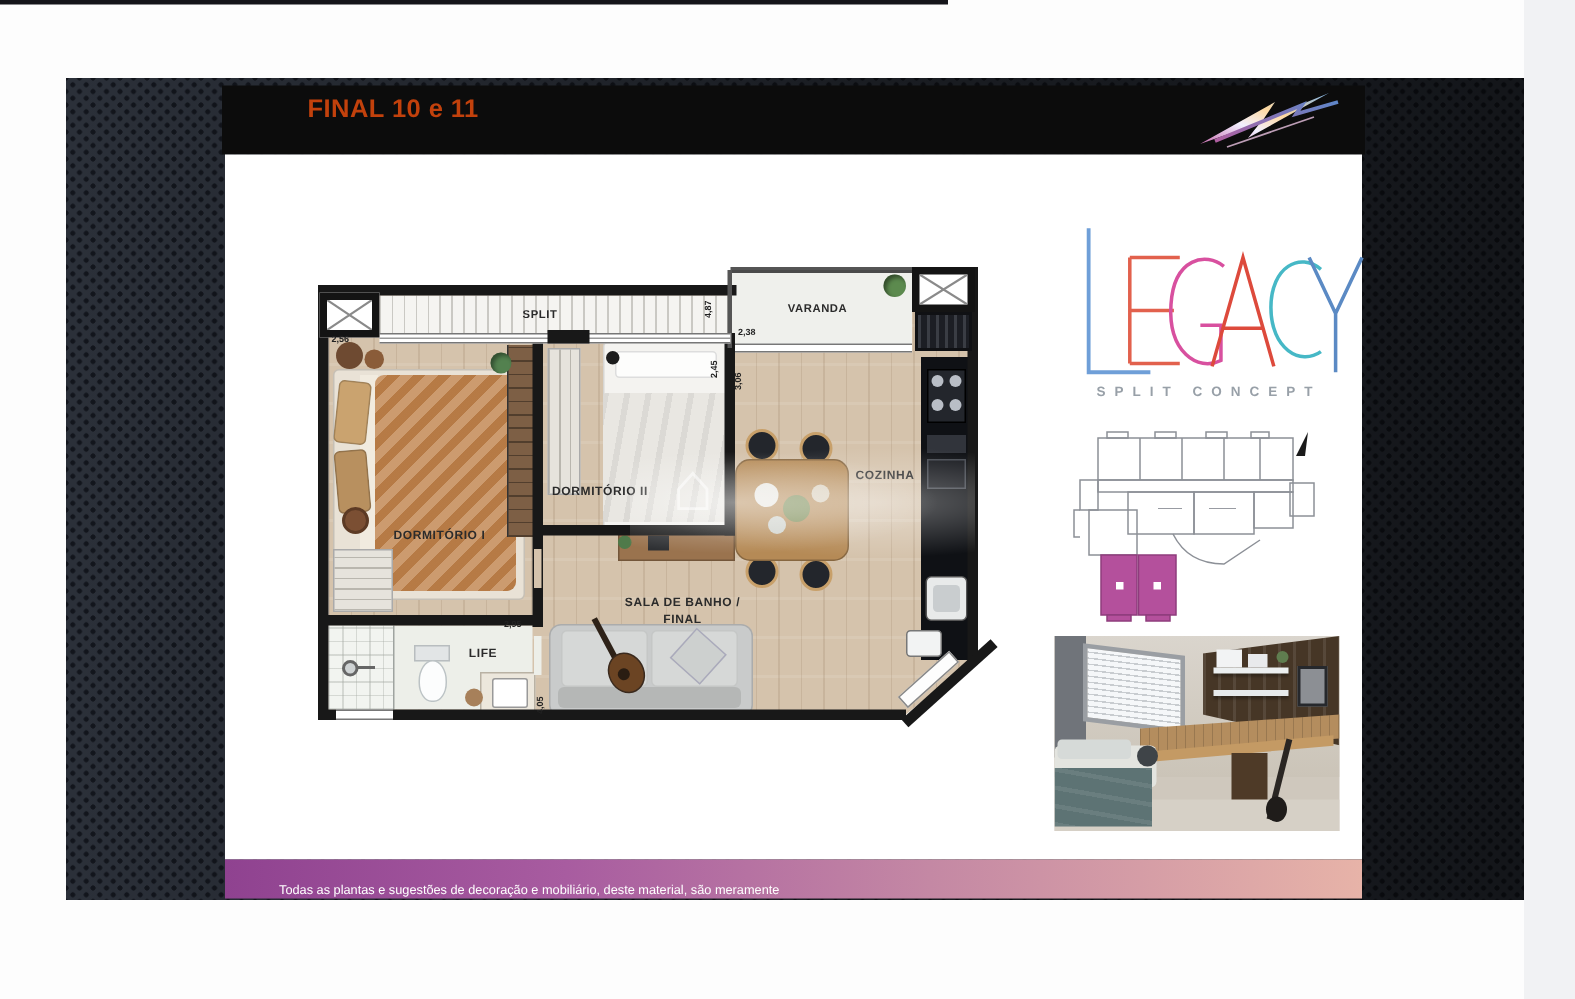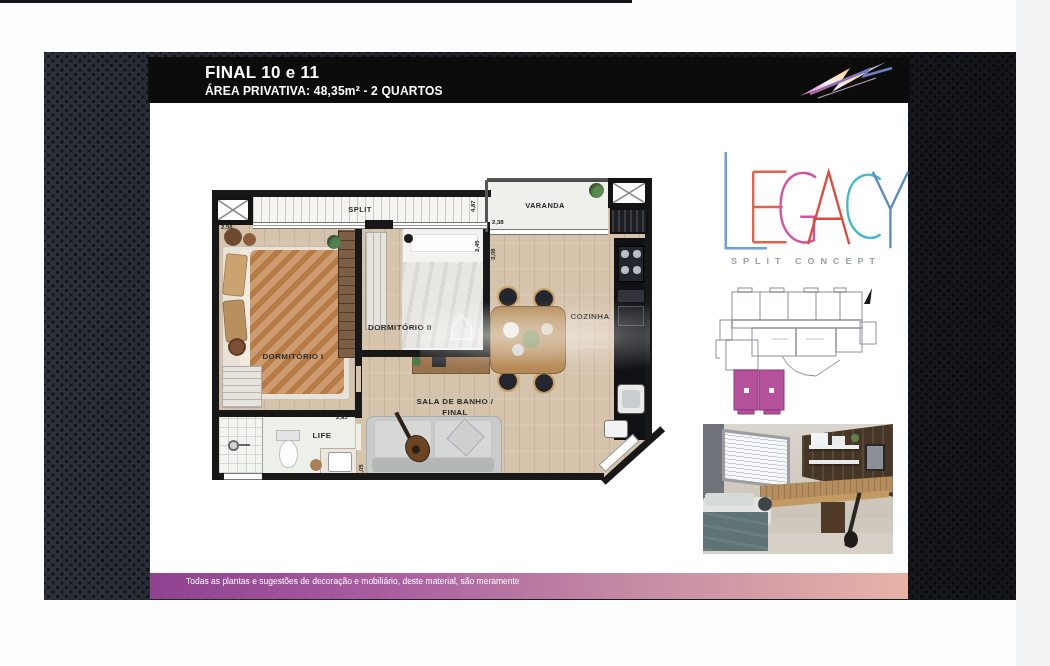--- a/index.html
+++ b/index.html
@@ -10,27 +10,27 @@
   .top-hairline{left:0;top:0;width:632px;height:3px;background:#15151a;}
   .right-strip{right:0;top:0;width:34px;height:666px;background:#f1f2f4;}
   .stage{left:44px;top:52px;width:972px;height:548px;
     background-color:#2b3039;
     background-image:
       linear-gradient(90deg, rgba(0,0,0,0) 0%, rgba(0,0,0,.40) 55%, rgba(0,0,0,.55) 100%),
       radial-gradient(circle,#12151c 1.5px,transparent 1.9px),
       radial-gradient(circle,#12151c 1.5px,transparent 1.9px);
     background-size:100% 100%,9px 9px,9px 9px;
     background-position:0 0,0 0,4.5px 4.5px;}
-  .header-bar{left:148px;top:57px;width:762px;height:46px;background:#0c0c0c;color:#ffffff;}
+  .header-bar{left:148px;top:57px;width:762px;height:46px;background:#0c0c0c;color:#c2410c;}
   .header-title{left:57px;top:6px;font-size:17px;font-weight:bold;letter-spacing:.3px;}
   .header-sub{left:57px;top:27px;font-size:12px;font-weight:bold;letter-spacing:.2px;}
   .card{left:150px;top:103px;width:758px;height:470px;background:#ffffff;}
   .disclaimer{left:150px;top:573px;width:758px;height:26px;
     background:linear-gradient(90deg,#8f4290 0%,#a85ca0 30%,#c488a4 62%,#e7b3a8 100%);
-    color:#fff;font-size:8.5px;line-height:10px;padding-top:3px;box-sizing:border-box;}
+    color:#fff;font-size:8.5px;line-height:10px;padding-top:15px;box-sizing:border-box;}
   .disclaimer div{margin-left:36px;}
   
   .wood{left:219px;top:195px;width:427px;height:283px;background:#d5c3ac;
     background-image:
       repeating-linear-gradient(90deg,rgba(120,90,60,.14) 0 1px,transparent 1px 15px),
       repeating-linear-gradient(0deg,rgba(255,255,255,.10) 0 2px,transparent 2px 26px);}
   .room-light{background:#eff0ec;}
   .wall{background:#181818;}
   .wallthin{background:#555;}
   .lbl{font-size:8px;font-weight:bold;color:#2b2b2b;letter-spacing:.4px;text-align:center;}
@@ -47,21 +47,20 @@
 </style>
 </head>
 <body>
 
 <div class="abs top-hairline"></div>
 <div class="abs right-strip"></div>
 <div class="abs stage"></div>
 
 <div class="abs header-bar">
   <div class="abs header-title">FINAL 10 e 11</div>
-  <div class="abs header-sub">ÁREA PRIVATIVA: 48,35m² - 2 QUARTOS</div>
   <svg class="abs" style="left:640px;top:3px;" width="115" height="40" viewBox="0 0 115 40">
     <defs>
       <linearGradient id="sw1" x1="0" y1="1" x2="1" y2="0">
         <stop offset="0" stop-color="#c86db0"></stop>
           <stop offset=".35" stop-color="#f2f0ff"></stop>
         <stop offset=".6" stop-color="#ffd9a0"></stop>
           <stop offset="1" stop-color="#7fb4e8"></stop>
       </linearGradient>
       <linearGradient id="sw2" x1="0" y1="1" x2="1" y2="0">
         <stop offset="0" stop-color="#b05fa0"></stop>

